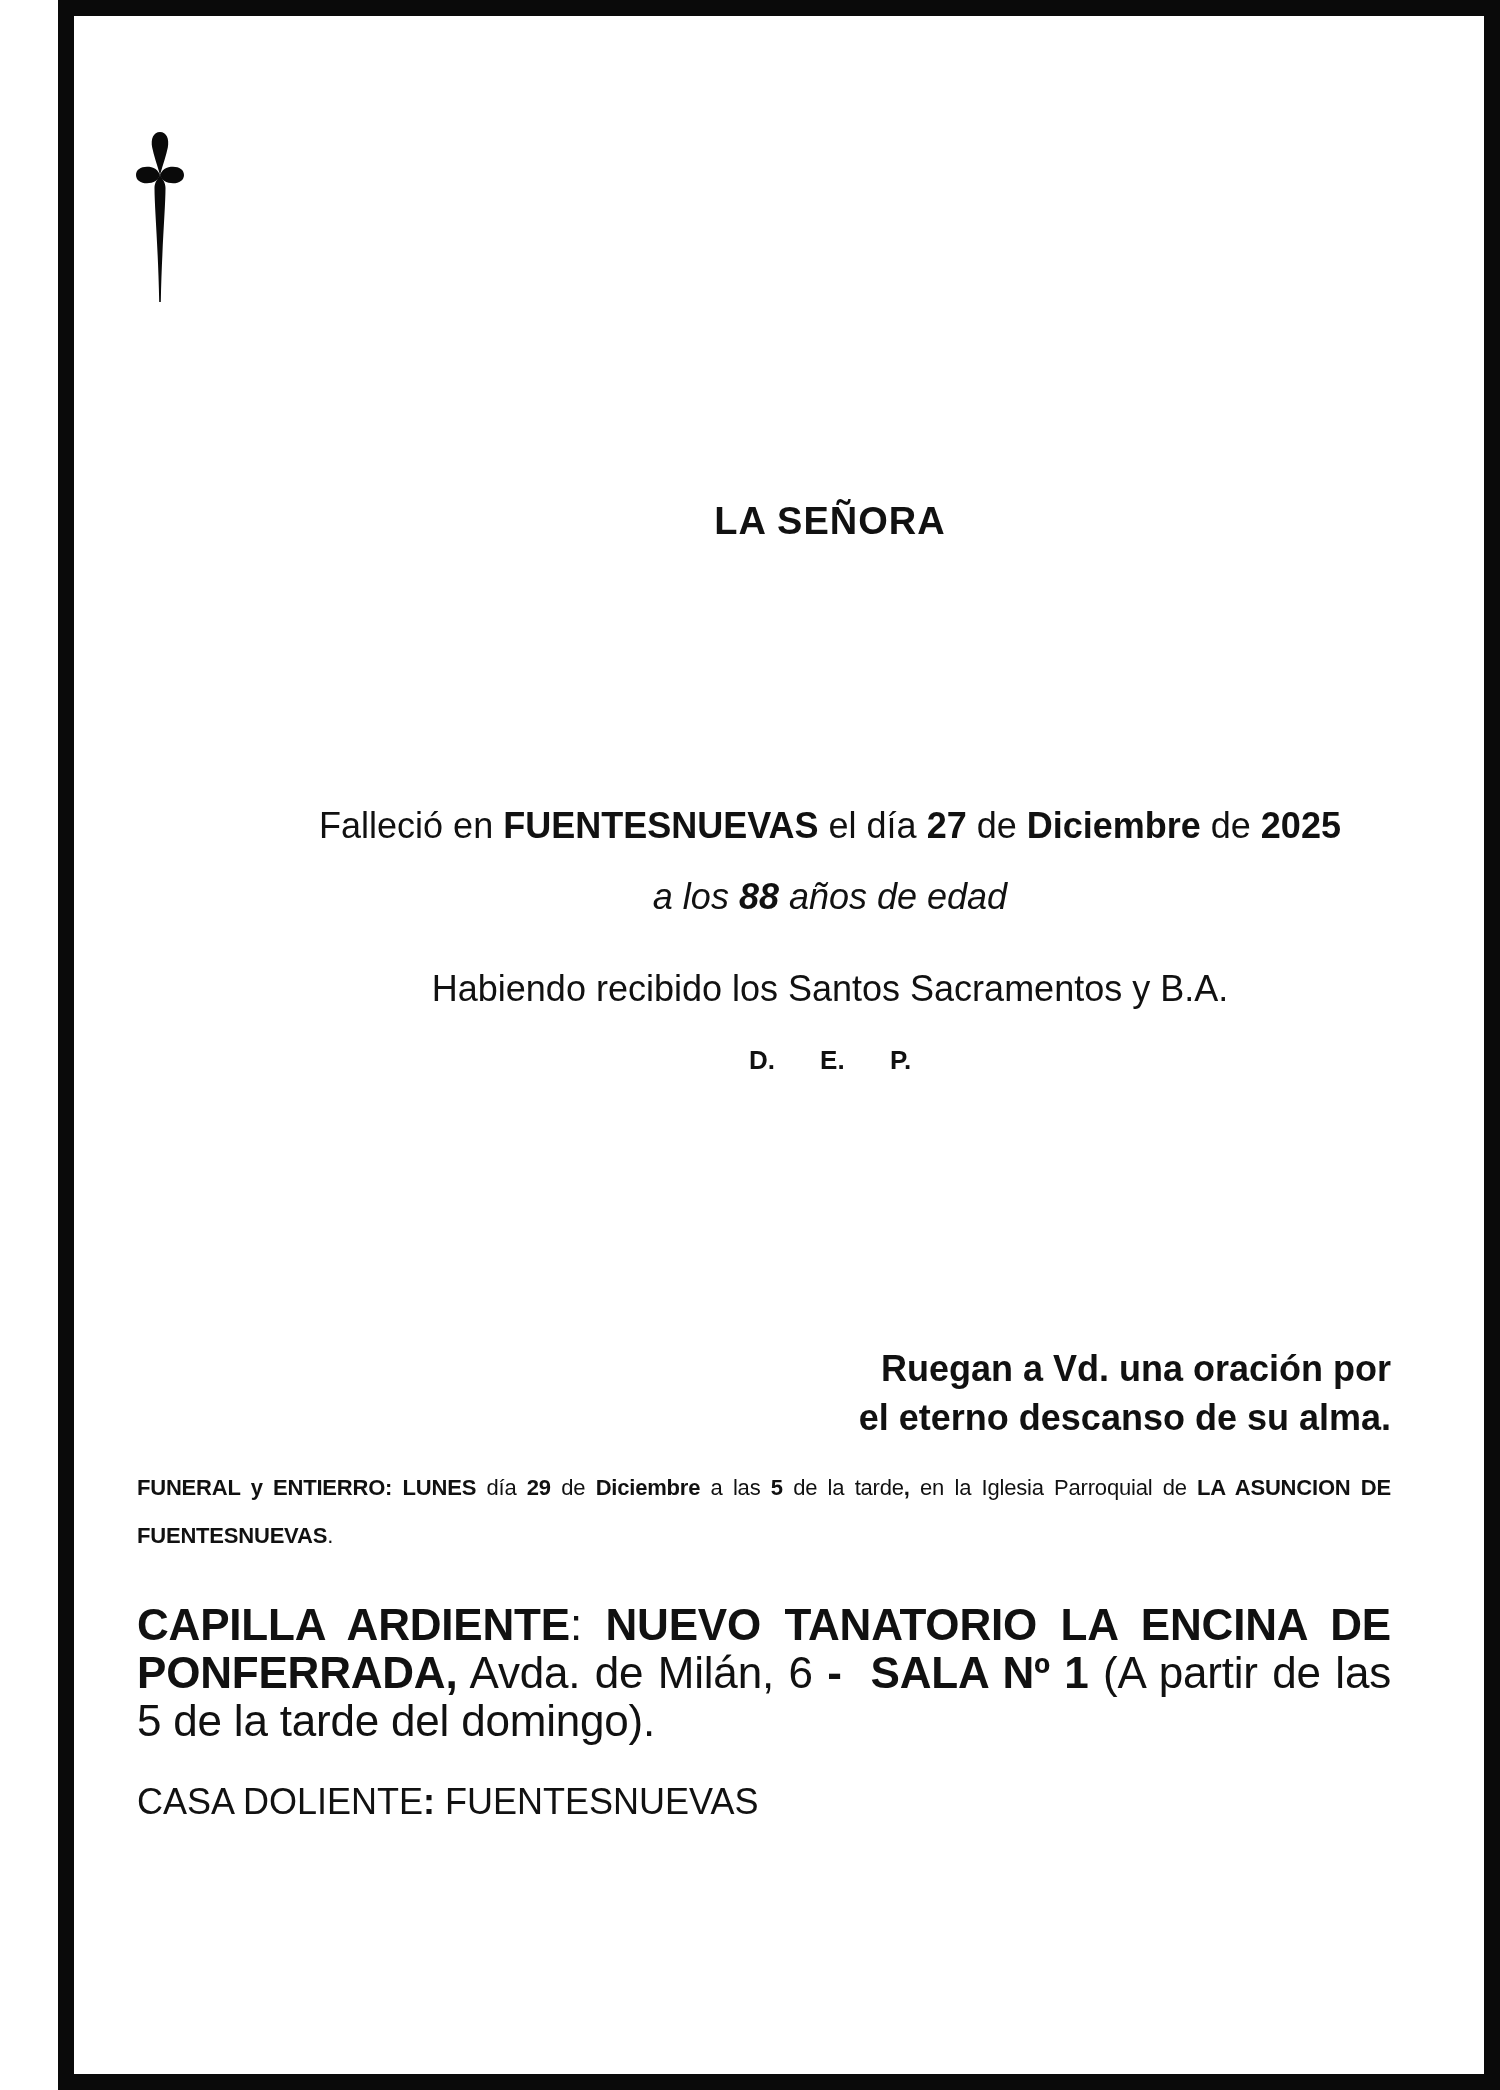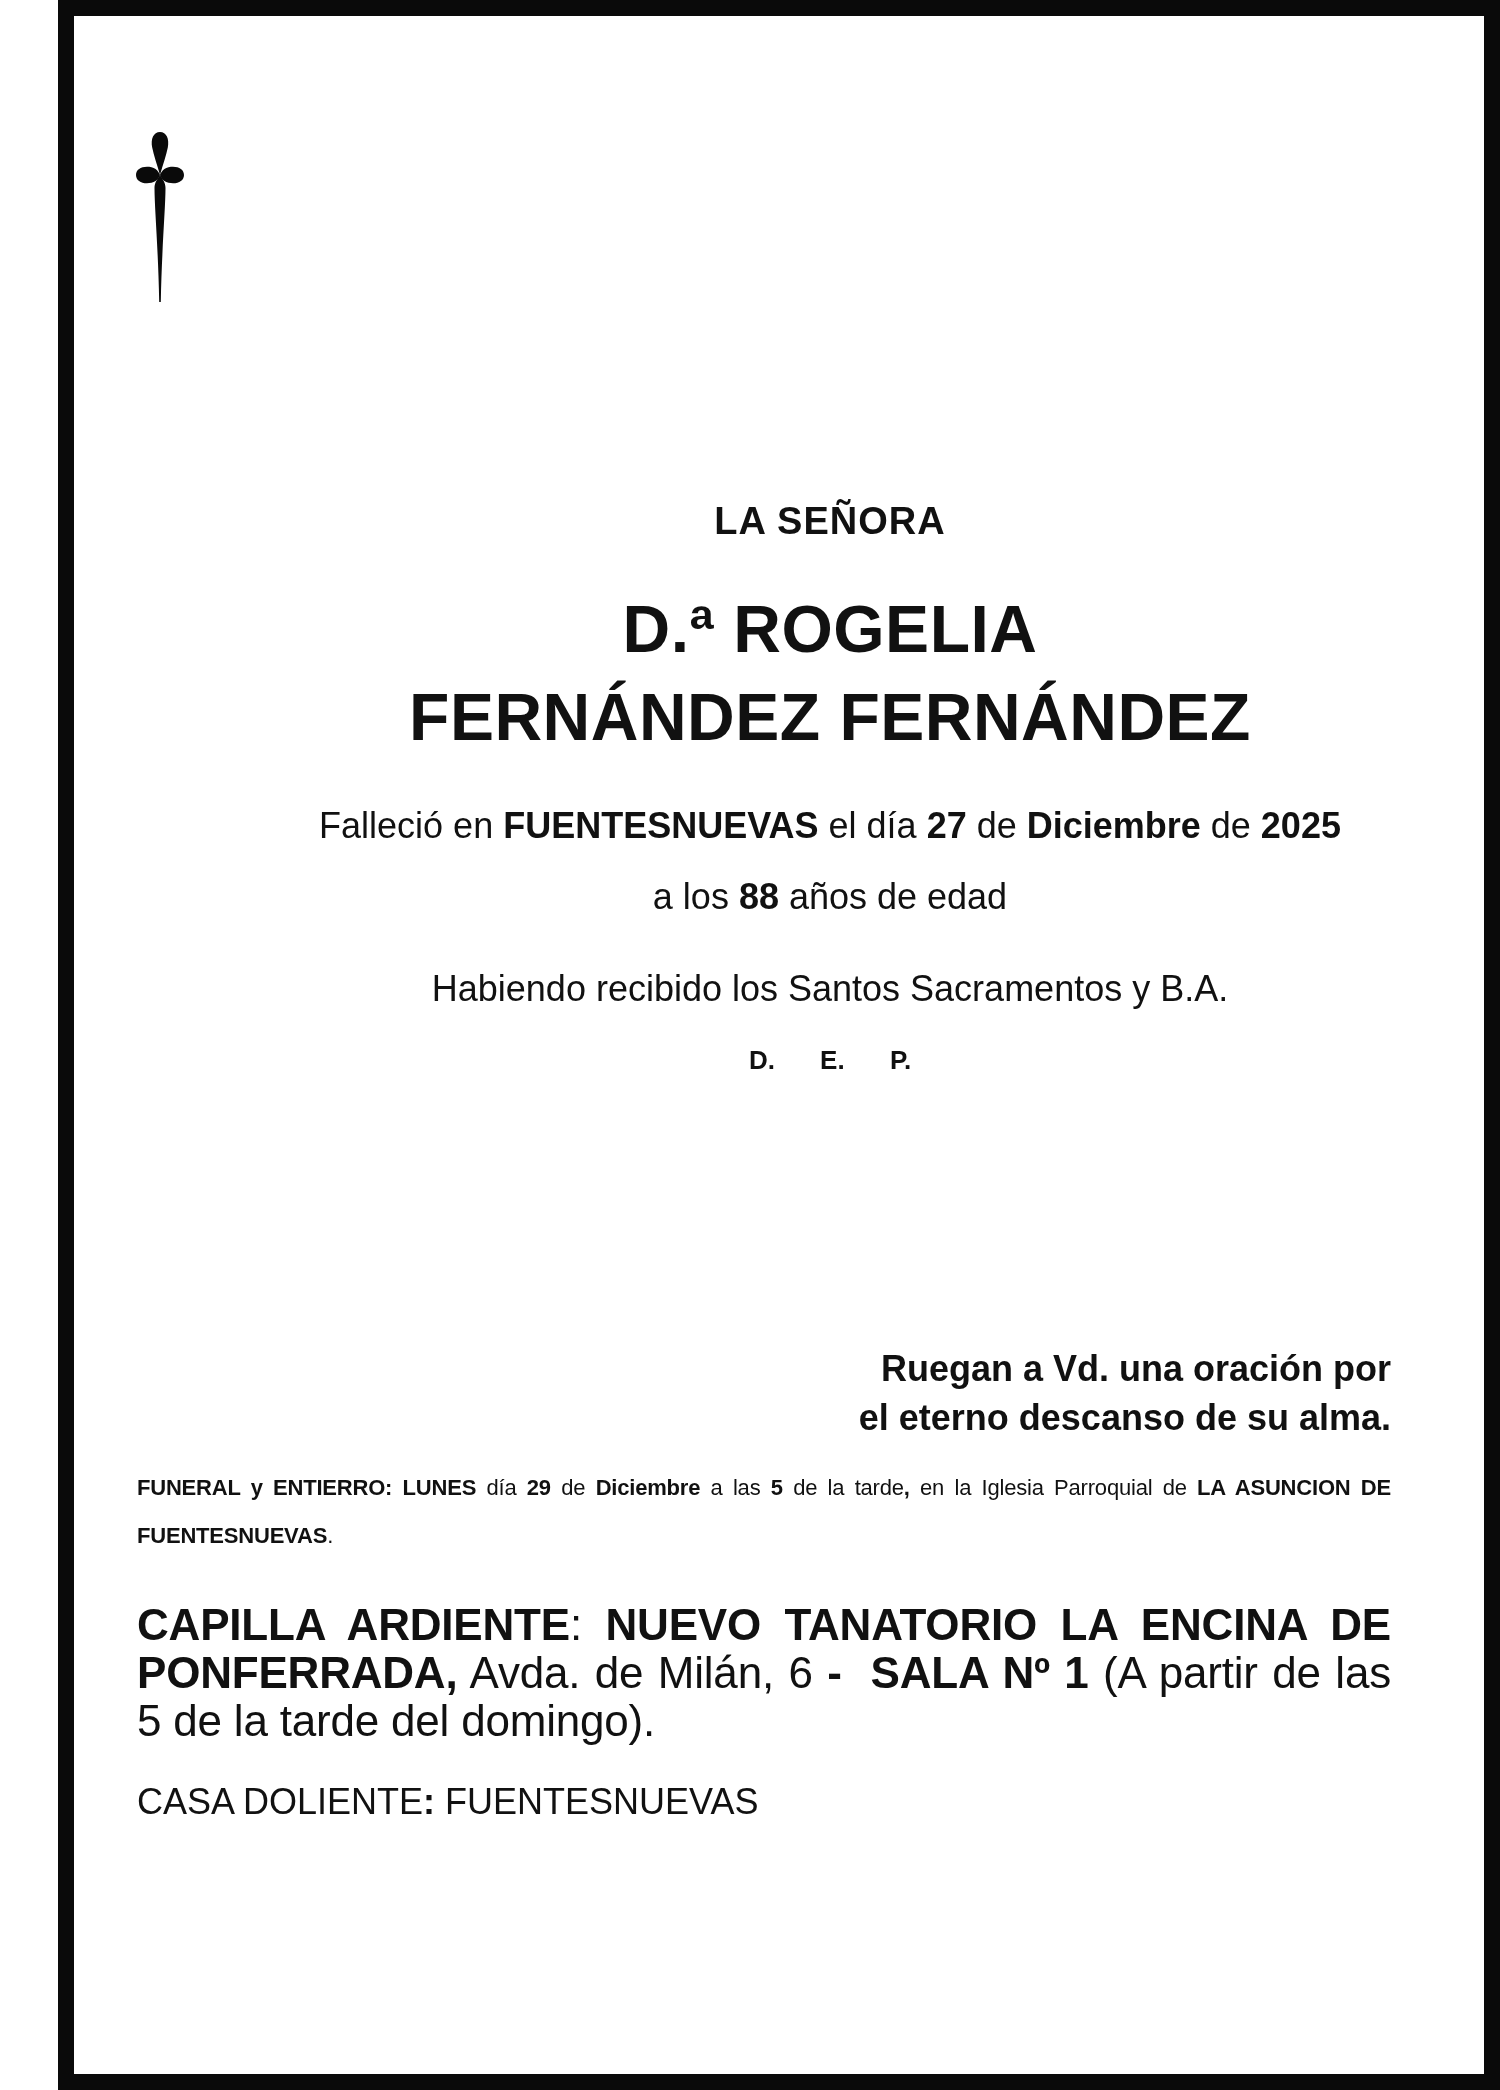--- a/index.html
+++ b/index.html
@@ -12,21 +12,21 @@
     position:absolute;left:58px;top:0;width:1442px;height:2090px;
     border:16px solid #0a0a0a;box-sizing:border-box;background:#ffffff;
   }
   .abs{position:absolute;}
   .center-col{left:186px;right:84px;text-align:center;}
   .text-col{left:63px;right:93px;}
   .cross{left:58px;top:112px;width:56px;height:178px;}
   .honorific{top:484px;font-size:38px;font-weight:bold;letter-spacing:1px;}
   .name{top:569px;font-size:66px;font-weight:bold;line-height:88px;letter-spacing:0.5px;}
   .death-line{top:788px;font-size:36px;line-height:44px;}
-  .age-line{top:859px;font-size:36px;line-height:44px;}
+  .age-line{top:859px;font-size:36px;line-height:44px;font-style:italic;}
   .sacraments-line{top:951px;font-size:36px;line-height:44px;}
   .dep{top:1029px;font-size:26px;font-weight:bold;word-spacing:38px;}
   .family{top:1104px;font-size:37px;line-height:48px;text-align:justify;letter-spacing:-0.2px;}
   .prayer{top:1328px;font-size:36px;line-height:49px;font-weight:bold;text-align:right;}
   .funeral{top:1448px;font-size:22px;line-height:48px;text-align:justify;letter-spacing:-0.2px;}
   .chapel{top:1585px;font-size:44px;line-height:48px;text-align:justify;letter-spacing:-0.2px;}
   .casa{top:1764px;font-size:36px;line-height:44px;}
   .b{font-weight:bold;}
 </style>
 </head>
@@ -38,21 +38,20 @@
     <g fill="#0a0a0a">
       <path d="M28 4 C34.5 4 37.5 11 35.8 19.5 C34.3 27 31 36.5 28 47 C25 36.5 21.7 27 20.2 19.5 C18.5 11 21.5 4 28 4 Z"></path>
       <path d="M4 47 C4 40.5 11 37.5 19.5 39.2 C26 40.5 28 47 28 47 C28 47 26 53.5 19.5 54.8 C11 56.5 4 53.5 4 47 Z"></path>
       <path d="M52 47 C52 40.5 45 37.5 36.5 39.2 C30 40.5 28 47 28 47 C28 47 30 53.5 36.5 54.8 C45 56.5 52 53.5 52 47 Z"></path>
       <path d="M28 47 C30.5 51 33.5 54.5 33.5 60 C33.5 80 29.8 120 28.8 174 L27.2 174 C26.2 120 22.5 80 22.5 60 C22.5 54.5 25.5 51 28 47 Z"></path>
     </g>
   </svg>
 
   <div class="abs center-col honorific">LA SEÑORA</div>
 
-  <div class="abs center-col name">D.ª ROGELIA<br>FERNÁNDEZ FERNÁNDEZ</div>
 
   <div class="abs center-col death-line"><span>Falleció en </span><span class="b">FUENTESNUEVAS</span><span> el día </span><span class="b">27</span><span> de </span><span class="b">Diciembre</span><span> de </span><span class="b">2025</span></div>
 
   <div class="abs center-col age-line"><span>a los </span><span class="b">88</span><span> años de edad</span></div>
 
   <div class="abs center-col sacraments-line">Habiendo recibido los Santos Sacramentos y B.A.</div>
 
   <div class="abs center-col dep">D. E. P.</div>
 
 

